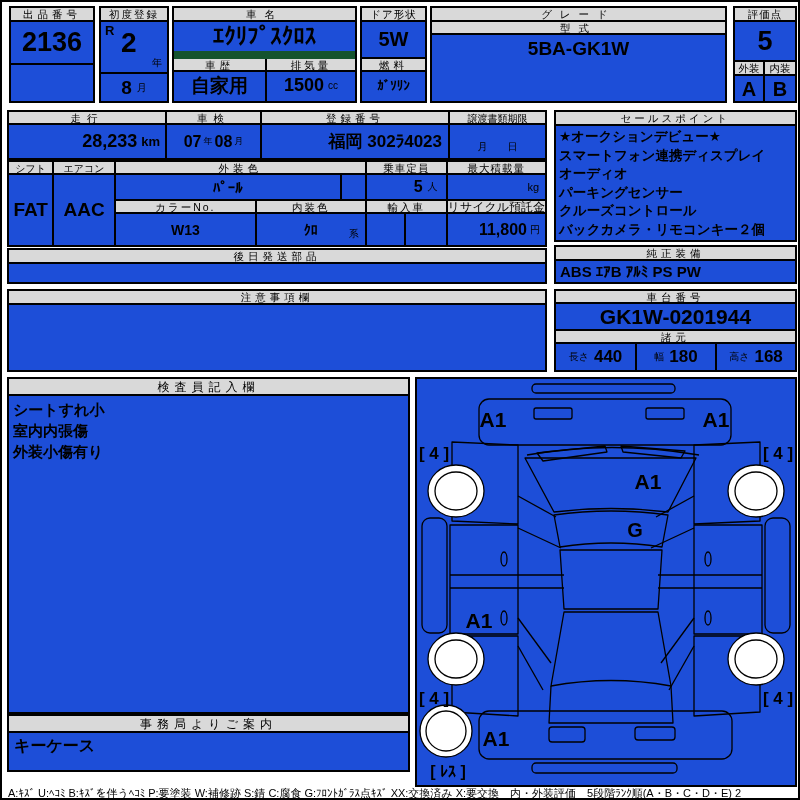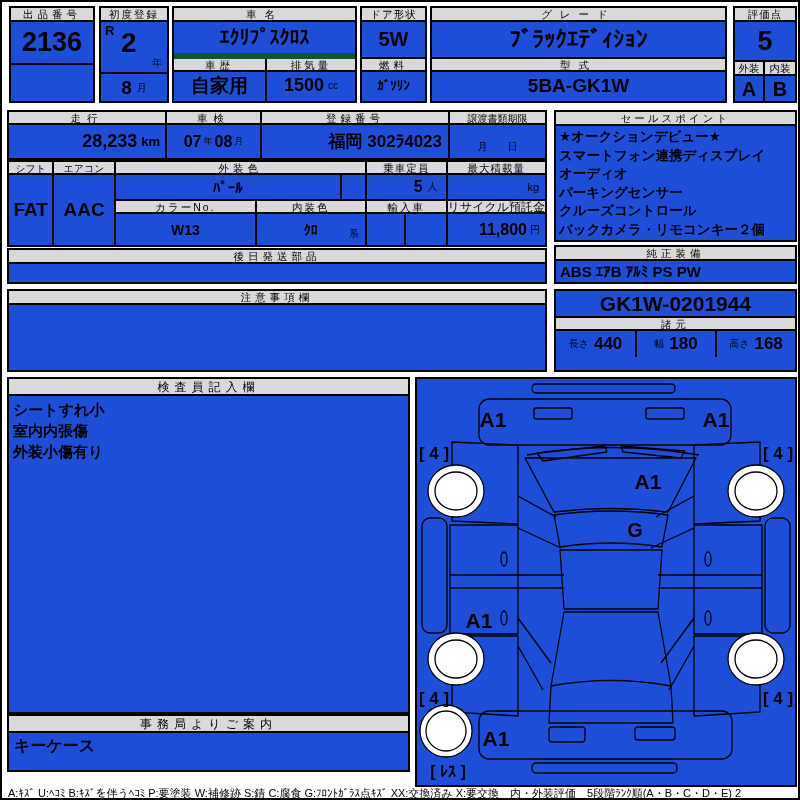--- a/index.html
+++ b/index.html
@@ -34,21 +34,21 @@
       <span style="position:absolute;right:5px;bottom:2px;font-size:10px">年</span>
     </div>
     <div class="cell" style="height:27px;font-size:19px;gap:5px">
       <span>8</span>
       <span class="unit" style="font-size:10px">月</span>
     </div>
   </div>
 
   <div class="box" style="left:170px;top:4px;width:185px;height:97px">
     <div class="hdr" style="letter-spacing:8px">車名</div>
-    <div class="cell" style="height:37px;border-bottom:6px solid #14532d;font-size:20px">ｴｸﾘﾌﾟｽｸﾛｽ</div>
+    <div class="cell" style="height:37px;border-bottom:8px solid #14532d;font-size:23px">ｴｸﾘﾌﾟｽｸﾛｽ</div>
     <div class="row" style="height:42px">
       <div style="width:93px;border-right:2px solid #000;box-sizing:border-box">
         <div class="hdr" style="letter-spacing:4px;height:13px">車歴</div>
         <div class="cell" style="height:27px;font-size:19px">自家用</div>
       </div>
       <div style="flex:1">
         <div class="hdr" style="letter-spacing:3px;height:13px">排気量</div>
         <div class="cell" style="height:27px;font-size:18px;gap:4px">
           <span>1500</span>
           <span class="unit" style="font-size:10px">cc</span>
@@ -59,21 +59,20 @@
 
   <div class="box" style="left:358px;top:4px;width:67px;height:97px">
     <div class="hdr" style="letter-spacing:1px">ドア形状</div>
     <div class="cell" style="height:37px;border-bottom:2px solid #000;font-size:20px">5W</div>
     <div class="hdr" style="letter-spacing:4px;height:13px">燃料</div>
     <div class="cell" style="height:27px;font-size:13px">ｶﾞｿﾘﾝ</div>
   </div>
 
   <div class="box" style="left:428px;top:4px;width:297px;height:97px">
     <div class="hdr" style="letter-spacing:8px">グレード</div>
-    <div class="cell" style="height:37px;border-bottom:2px solid #000;font-size:23px">ﾌﾞﾗｯｸｴﾃﾞｨｼｮﾝ</div>
     <div class="hdr" style="letter-spacing:8px;height:13px">型式</div>
     <div class="cell" style="height:27px;font-size:19px">5BA-GK1W</div>
   </div>
 
   <div class="box" style="left:731px;top:4px;width:64px;height:97px">
     <div class="hdr" style="letter-spacing:1px">評価点</div>
     <div class="cell" style="height:40px;border-bottom:2px solid #000;font-size:27px">5</div>
     <div class="row" style="height:14px">
       <div class="hdr" style="width:50%;border-right:2px solid #000;height:14px">外装</div>
       <div class="hdr" style="width:50%;height:14px">内装</div>
@@ -189,20 +188,21 @@
     <div class="hdr" style="letter-spacing:4px">純正装備</div>
     <div class="cell" style="height:21px;font-size:15px;justify-content:flex-start;padding-left:4px">ABS ｴｱB ｱﾙﾐ PS PW</div>
   </div>
 
   <div class="box" style="left:5px;top:287px;width:540px;height:83px">
     <div class="hdr" style="letter-spacing:4px">注意事項欄</div>
     <div></div>
   </div>
 
   <div class="box" style="left:552px;top:287px;width:243px;height:83px">
+    <div class="hdr" style="letter-spacing:4px;height:13px">車台番号</div>
     <div class="cell" style="height:27px;border-bottom:2px solid #000;font-size:21px">GK1W-0201944</div>
     <div class="hdr" style="letter-spacing:4px;height:13px">諸元</div>
     <div class="row" style="height:26px">
       <div class="cell" style="width:81px;border-right:2px solid #000;gap:5px">
         <span class="unit" style="font-size:10px">長さ</span>
         <span style="font-size:17px">440</span>
       </div>
       <div class="cell" style="width:80px;border-right:2px solid #000;gap:5px">
         <span class="unit" style="font-size:10px">幅</span>
         <span style="font-size:17px">180</span>

